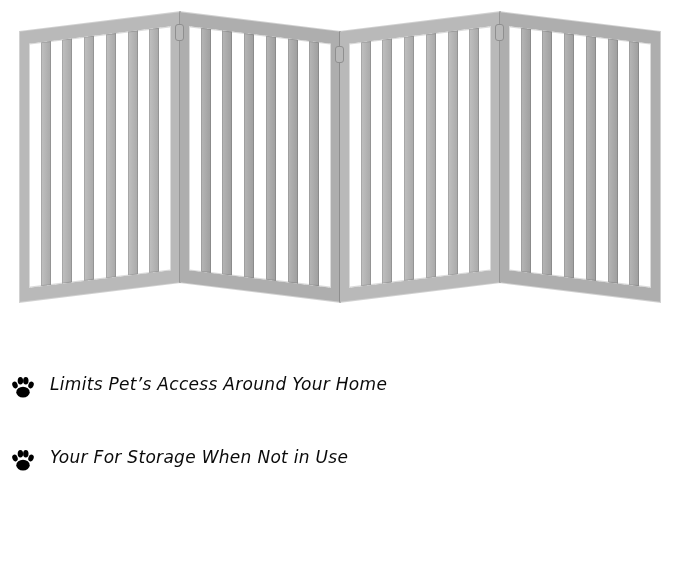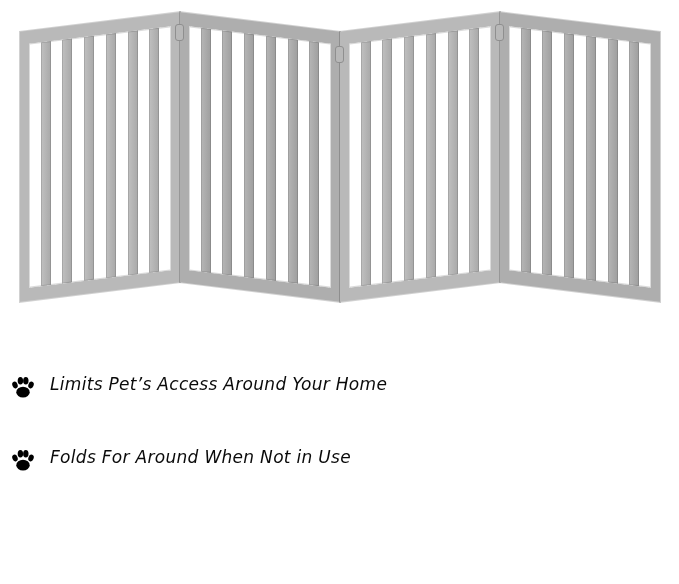--- a/index.html
+++ b/index.html
@@ -142,17 +142,17 @@
 
 
     <div class="feature-row">
       <svg class="paw" viewBox="0 0 24 24" fill="#000000">
         <ellipse cx="12" cy="16.8" rx="6.2" ry="5.0"></ellipse>
         <ellipse cx="4.6" cy="10.2" rx="2.4" ry="3.2" transform="rotate(-22 4.6 10.2)"></ellipse>
         <ellipse cx="9.6" cy="6.2" rx="2.5" ry="3.5"></ellipse>
         <ellipse cx="14.6" cy="6.2" rx="2.5" ry="3.5"></ellipse>
         <ellipse cx="19.4" cy="10.2" rx="2.4" ry="3.2" transform="rotate(22 19.4 10.2)"></ellipse>
       </svg>
-      <span class="feature-text">Folds For Around When Not in Use</span>
+      <span class="feature-text">Your For Storage When Not in Use</span>
     </div>
 
   </div>
 </div>
 
 </body></html>

